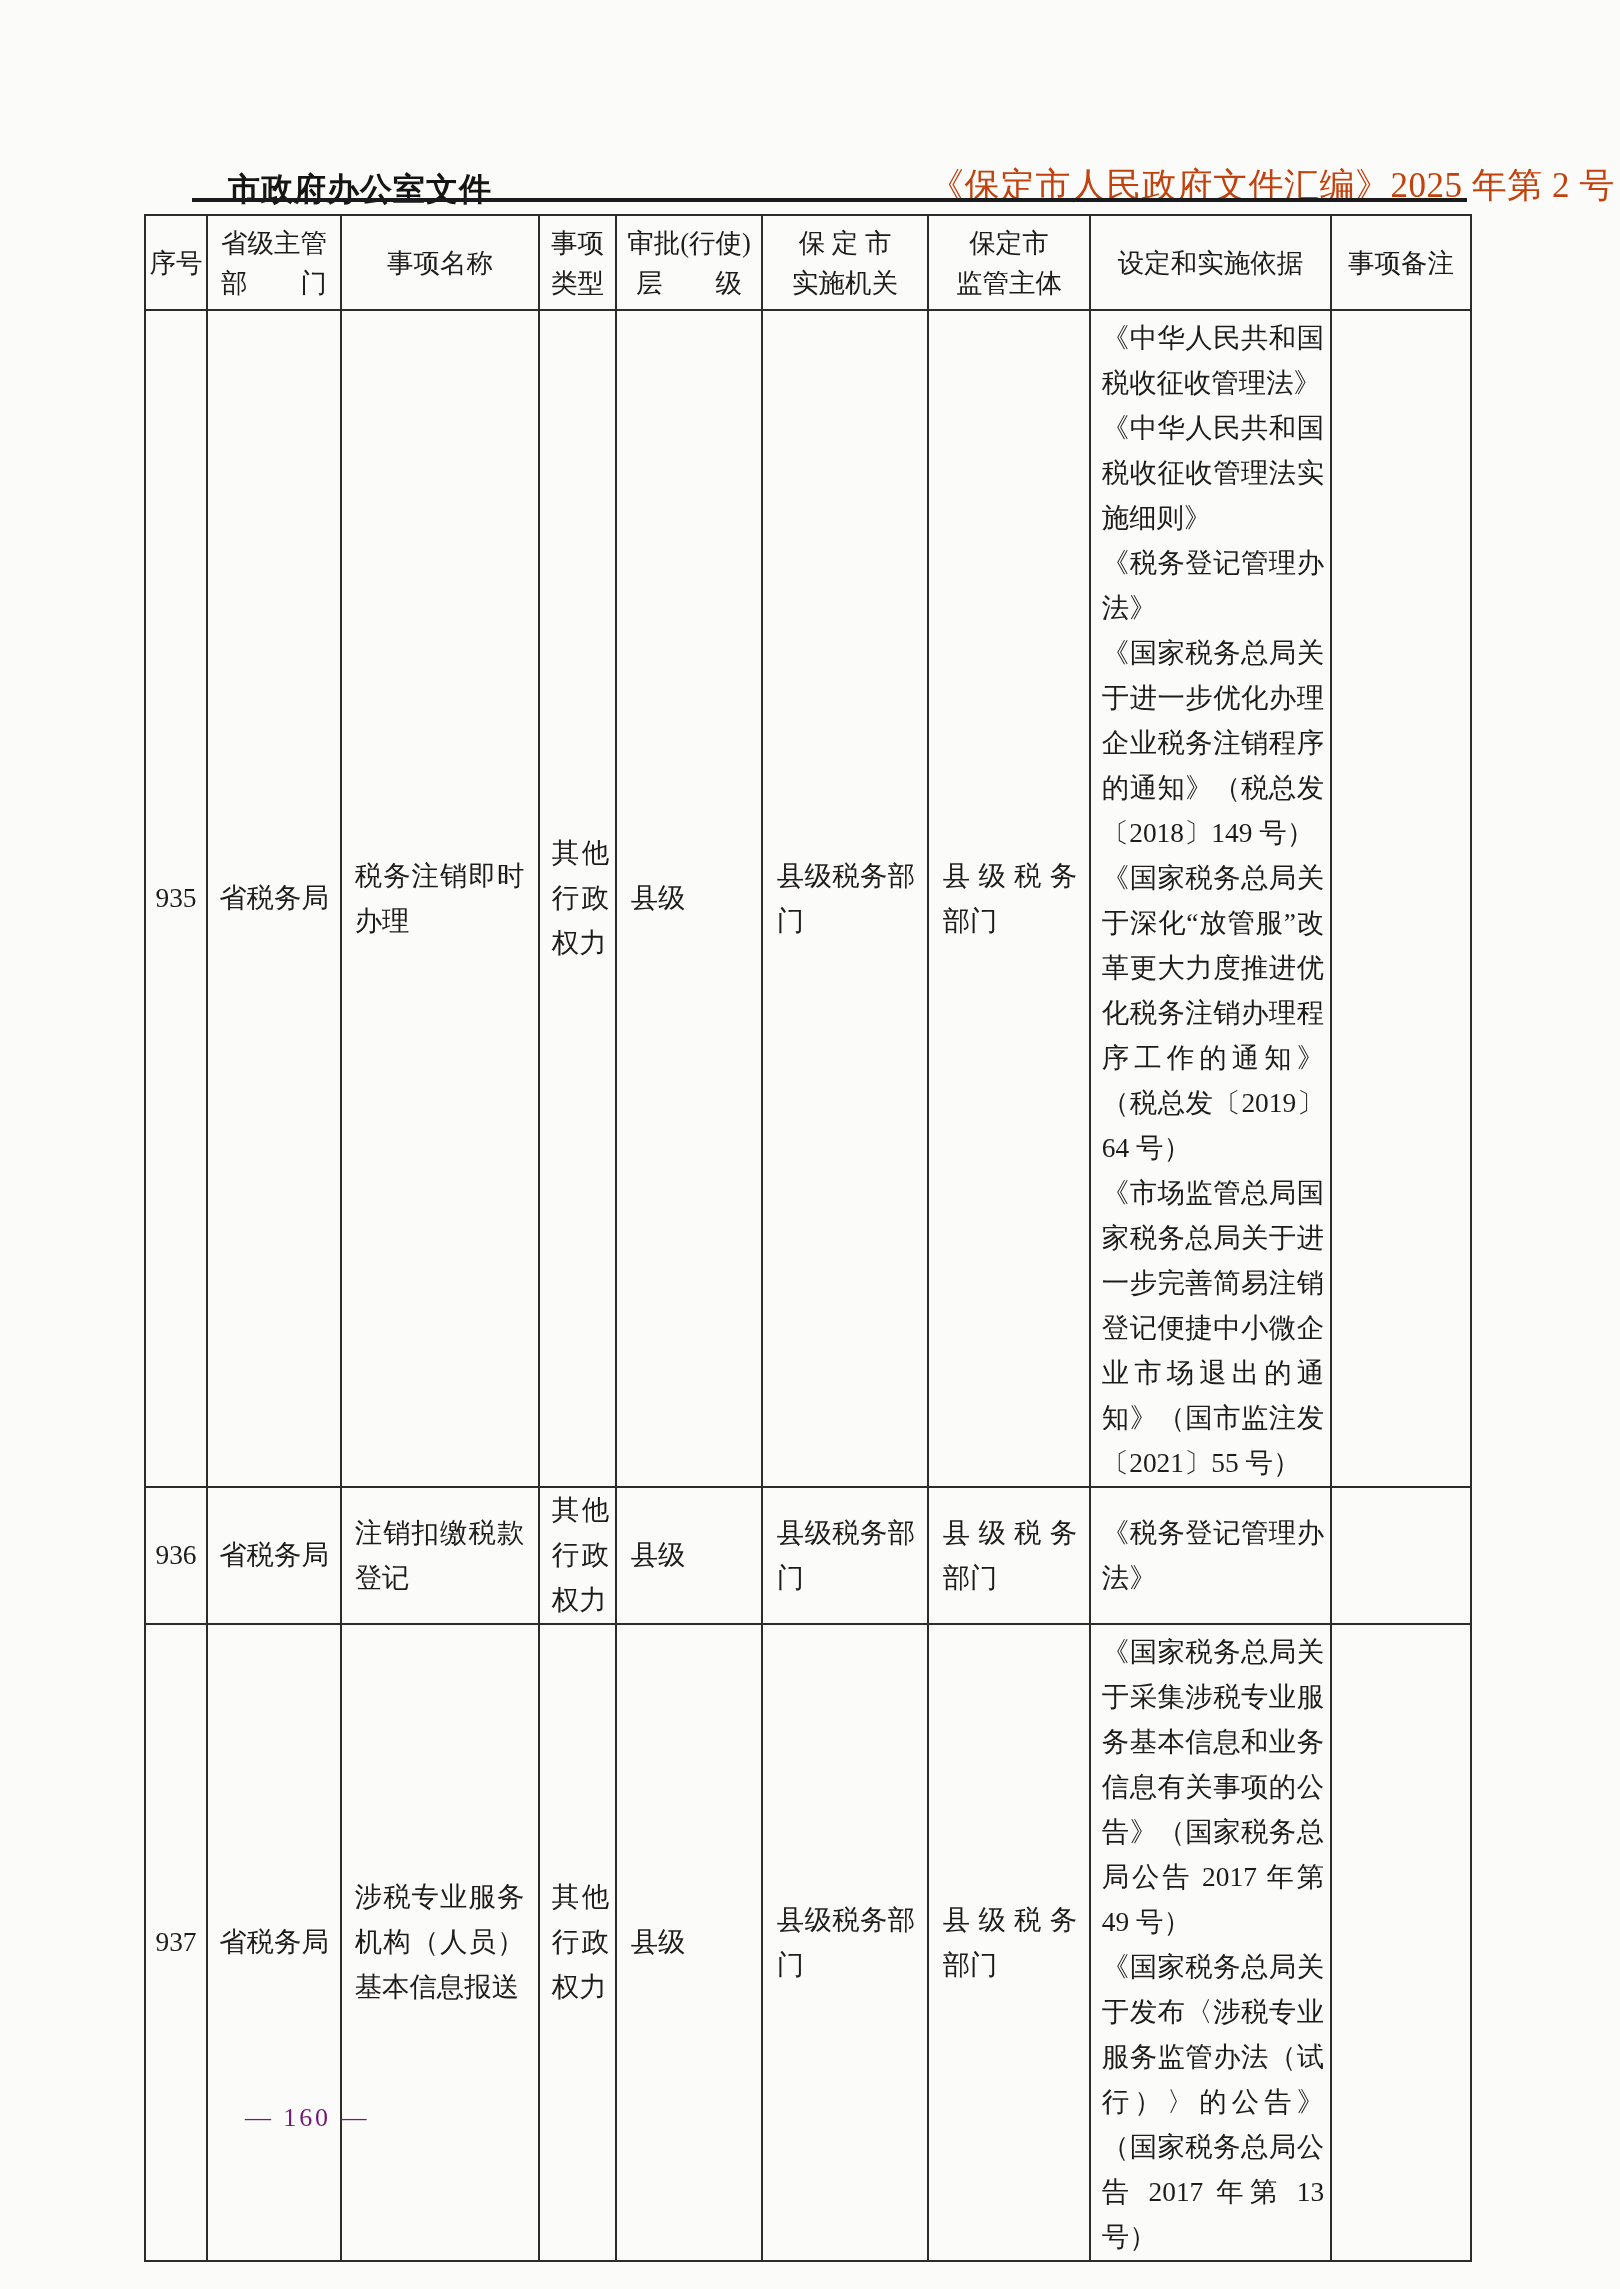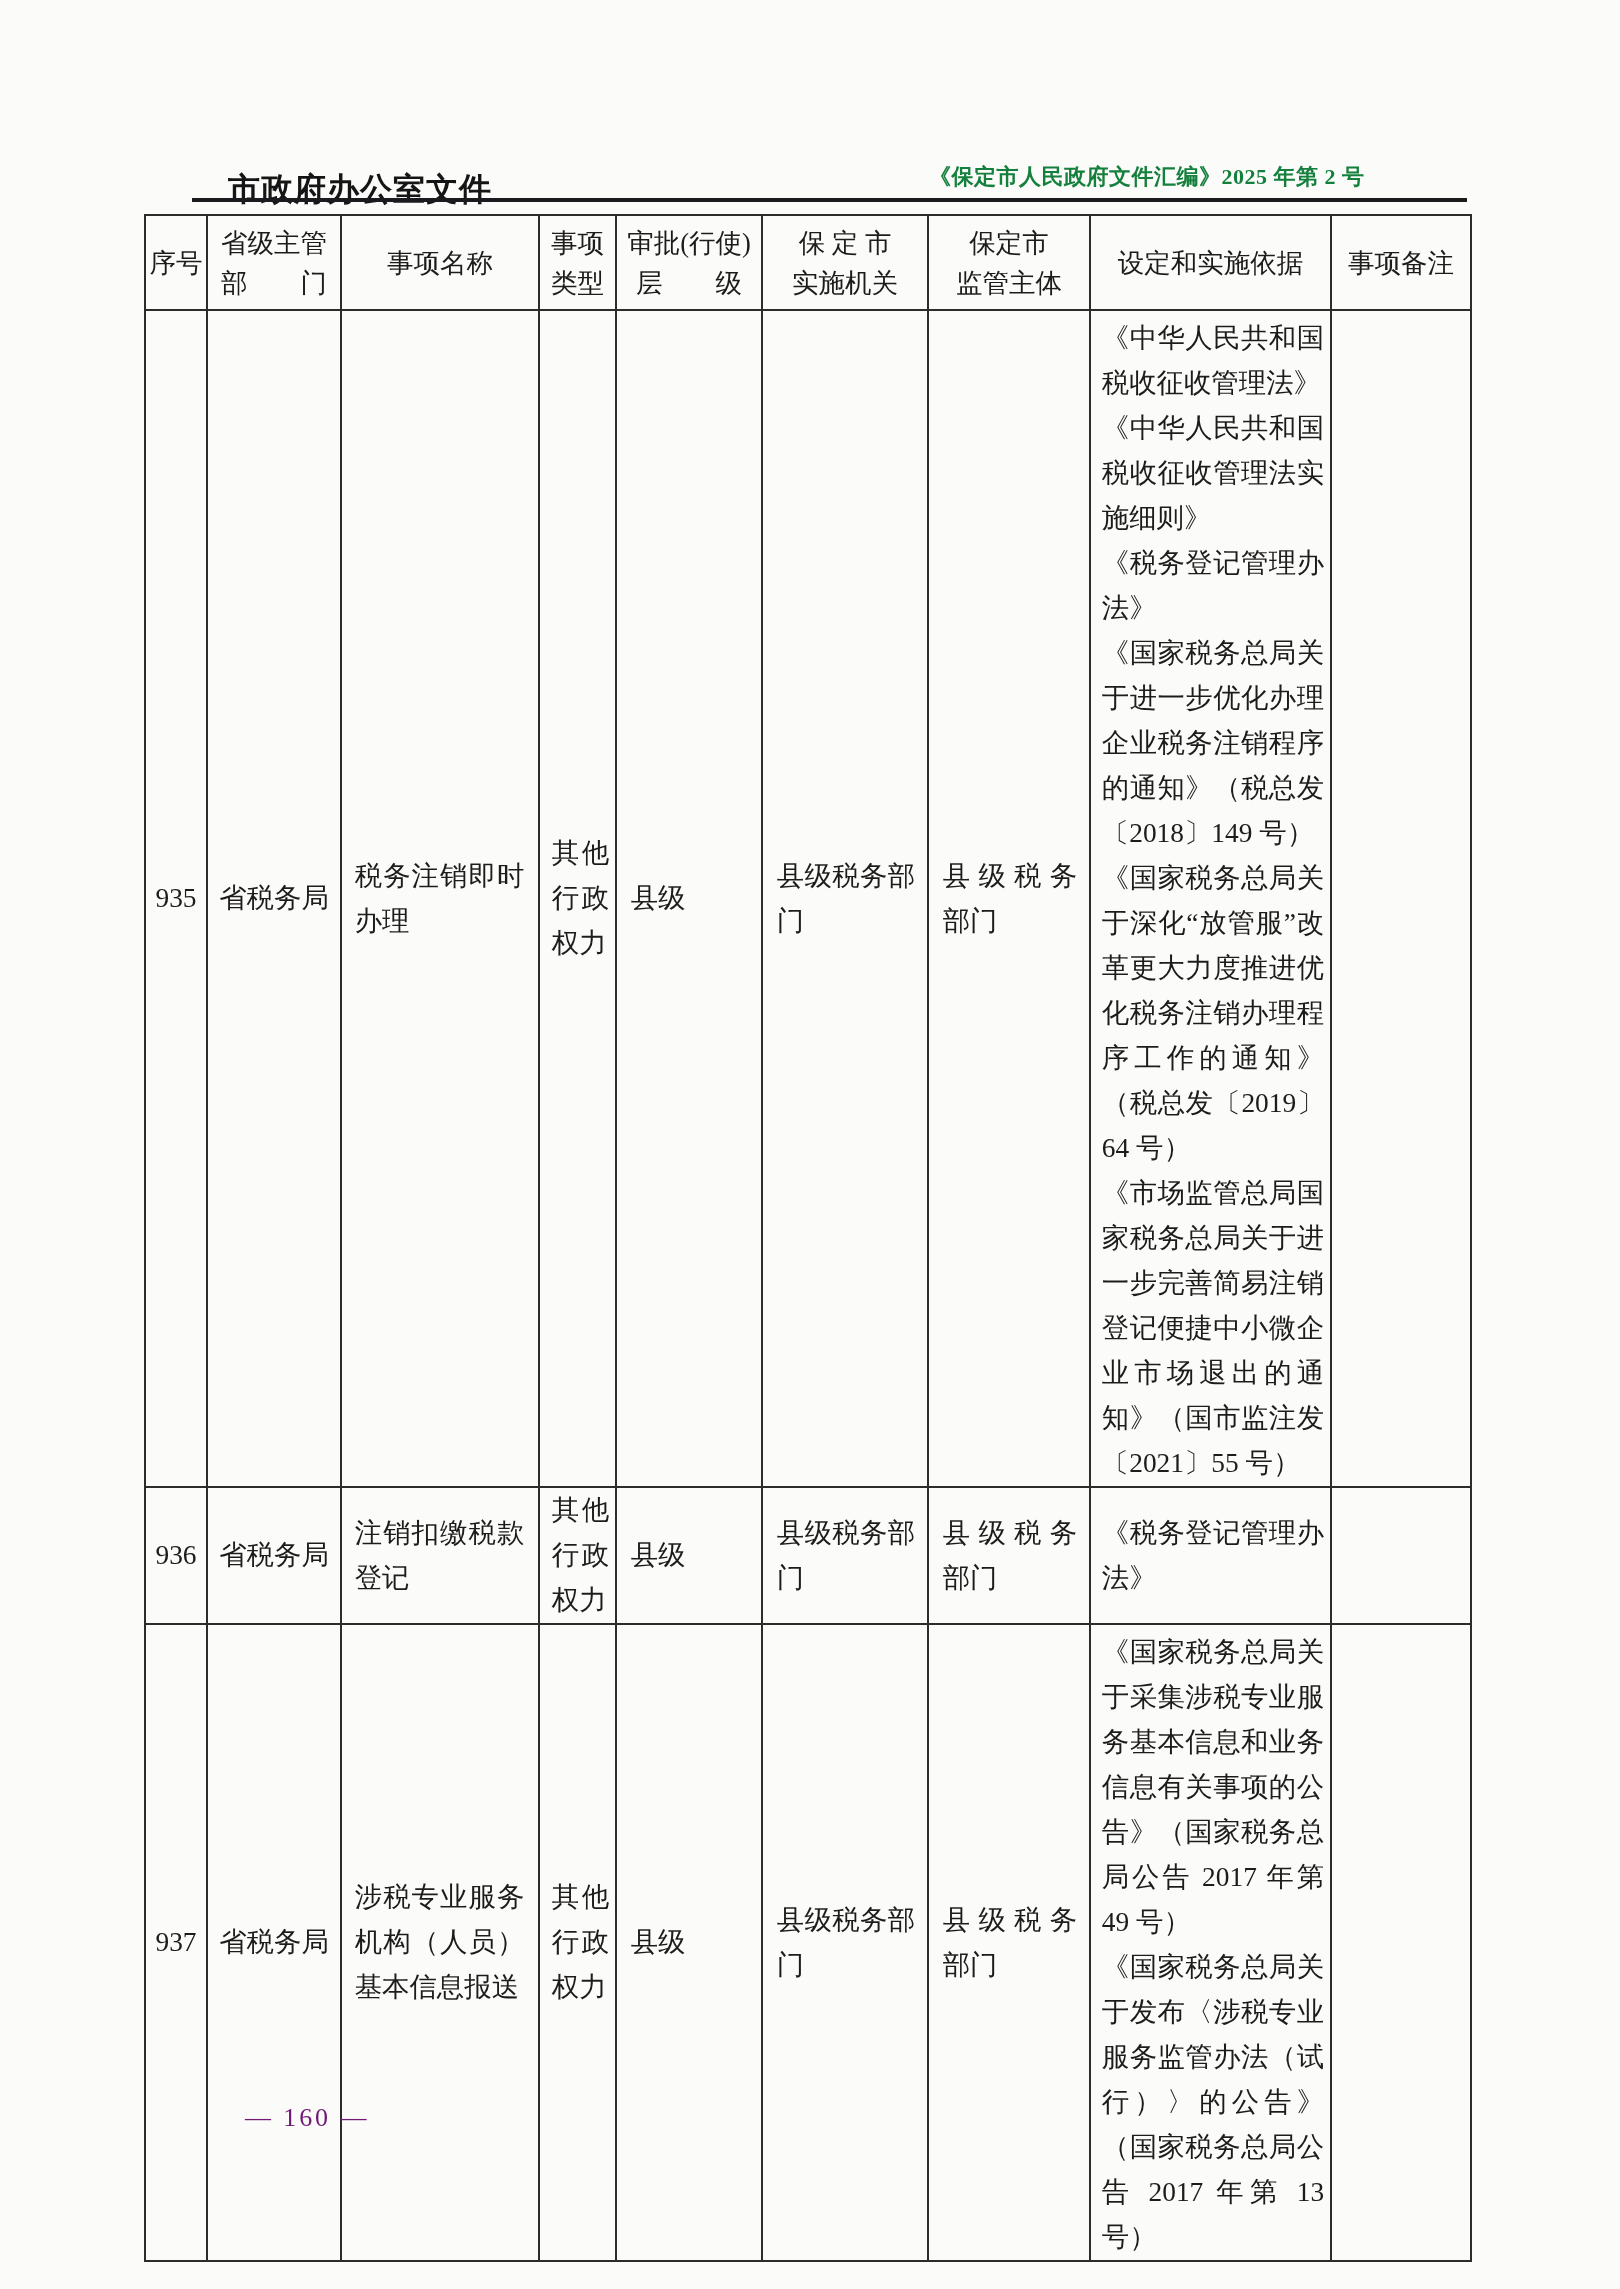--- a/index.html
+++ b/index.html
@@ -12,21 +12,21 @@
     overflow:hidden;
   }
   .hdr-left{
     position:absolute;left:228px;top:168px;
     font-family:"Liberation Sans","DejaVu Sans",sans-serif;
     font-weight:bold;font-size:32px;letter-spacing:1px;
     color:#151515;
   }
   .hdr-right{
     position:absolute;left:929px;top:162px;
-    font-size:22px;letter-spacing:0.5px;color:#15803d;font-weight:bold;
+    font-size:35px;letter-spacing:0.5px;color:#c2410c;
   }
   .hdr-rule{
     position:absolute;left:192px;top:198px;width:1275px;height:2px;
     border-top:4.9px solid #1b1a1c;
   }
   table.items{
     position:absolute;left:144px;top:214px;width:1326px;
     border-collapse:collapse;table-layout:fixed;
   }
   table.items th,table.items td{

